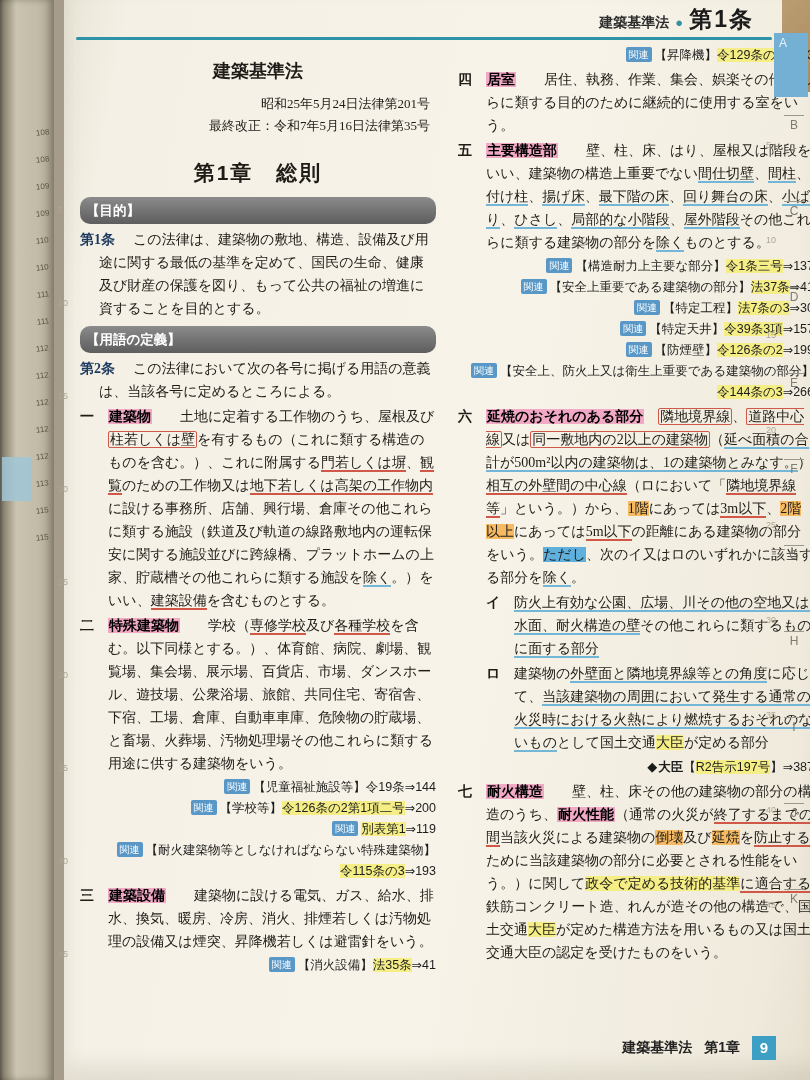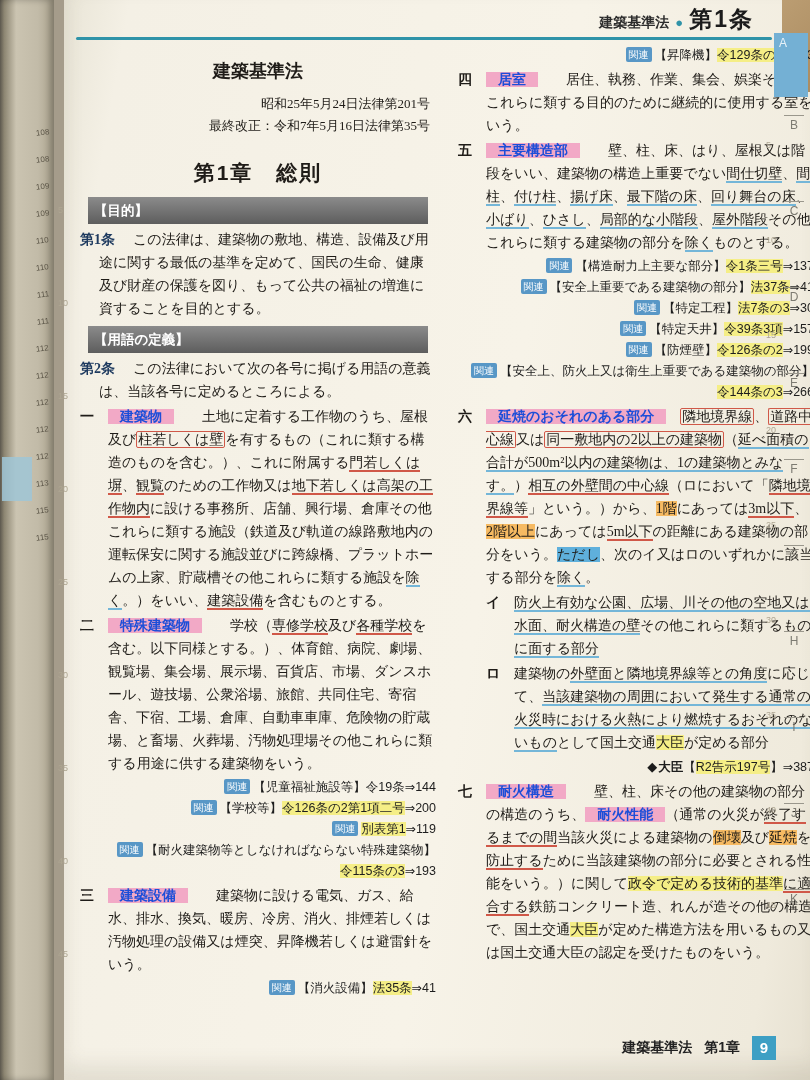--- a/index.html
+++ b/index.html
@@ -28,32 +28,32 @@
   .hdr-rule{position:absolute;top:37px;left:12px;right:48px;height:3px;background:#2f93a8;border-radius:2px;}
   
   .columns{position:absolute;top:44px;left:16px;display:flex;gap:22px;}
   .col{width:356px;font-size:14px;line-height:23px;}
   .law-title{text-align:center;font-size:18px;font-weight:bold;margin:16px 0 10px;
     font-family:"Liberation Sans","DejaVu Sans",sans-serif;}
   .date-line{text-align:right;font-size:13px;line-height:22px;padding-right:6px;}
   .chapter{text-align:center;font-size:21px;font-weight:bold;margin:24px 0 13px;
     font-family:"Liberation Sans","DejaVu Sans",sans-serif;letter-spacing:2px;}
   .banner{background:linear-gradient(#8b8b8b,#5d5d5d);color:#fff;font-weight:bold;font-size:13.5px;
-    font-family:"Liberation Sans","DejaVu Sans",sans-serif;padding:2px 6px;margin:6px 8px 4px;}
+    font-family:"Liberation Sans","DejaVu Sans",sans-serif;padding:2px 6px;margin:6px 0 4px;border-radius:10px;}
   .article{margin:2px 0;padding-left:19px;text-indent:-19px;}
   .art-label{font-weight:bold;color:#1e3a5f;margin-right:4px;}
   .item{display:flex;margin:2px 0;}
   .item .num{flex:none;width:28px;font-weight:bold;}
   .item .ibody{flex:1;}
   .sub{margin-left:28px;}
   .rels{margin:1px 0;}
   .rel-line{text-align:right;font-size:12.5px;line-height:21px;color:#1d1d1d;
     font-family:"Liberation Sans","DejaVu Sans",sans-serif;}
   
-  .sg-pk{background:#f2a9c6;font-weight:bold;color:#1d4ed8;padding:0 12px;}
+  .sg-pk{background:#f2a9c6;font-weight:bold;color:#000000;padding:0 1px;}
   .sg-yl{background:#f5ee86;}
   .sg-or{background:#f6ba62;}
   .sg-bh{background:#5fb0dc;}
   .sg-ru{border-bottom:2px solid #d05848;}
   .sg-bu{border-bottom:2px solid #74b6d8;}
   .sg-rb{border:1px solid #d05848;border-radius:2px;padding:0 1px;}
   .sg-badge{display:inline-block;background:#5897c6;color:#fff;font-size:10px;line-height:15px;
     padding:0 3px;margin-right:3px;border-radius:2px;vertical-align:1px;
     font-family:"Liberation Sans","DejaVu Sans",sans-serif;}
   .sg-dia{color:#1b1b1b;font-size:13px;margin-right:1px;}

